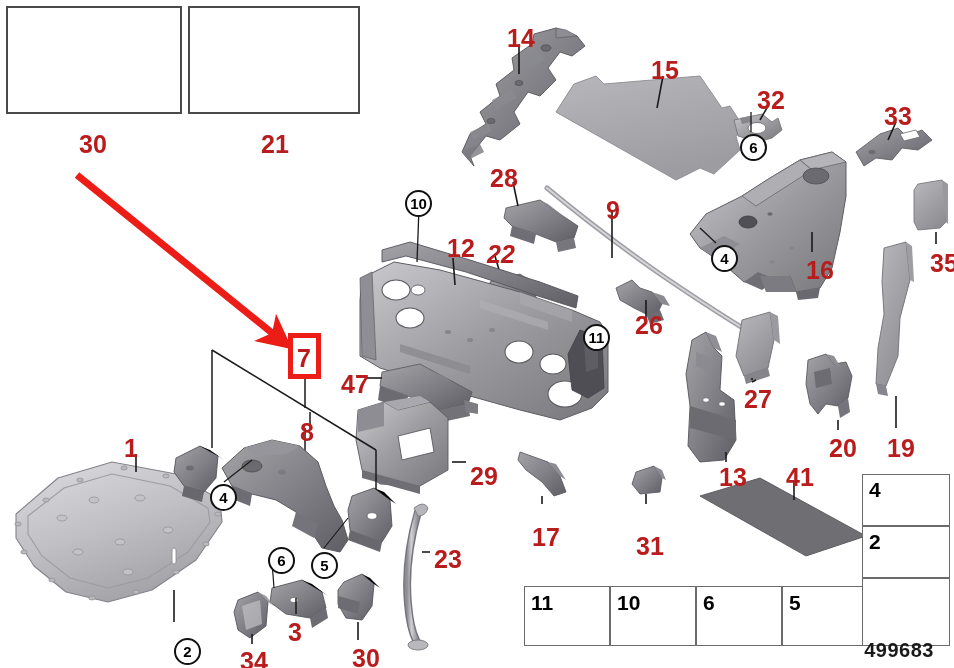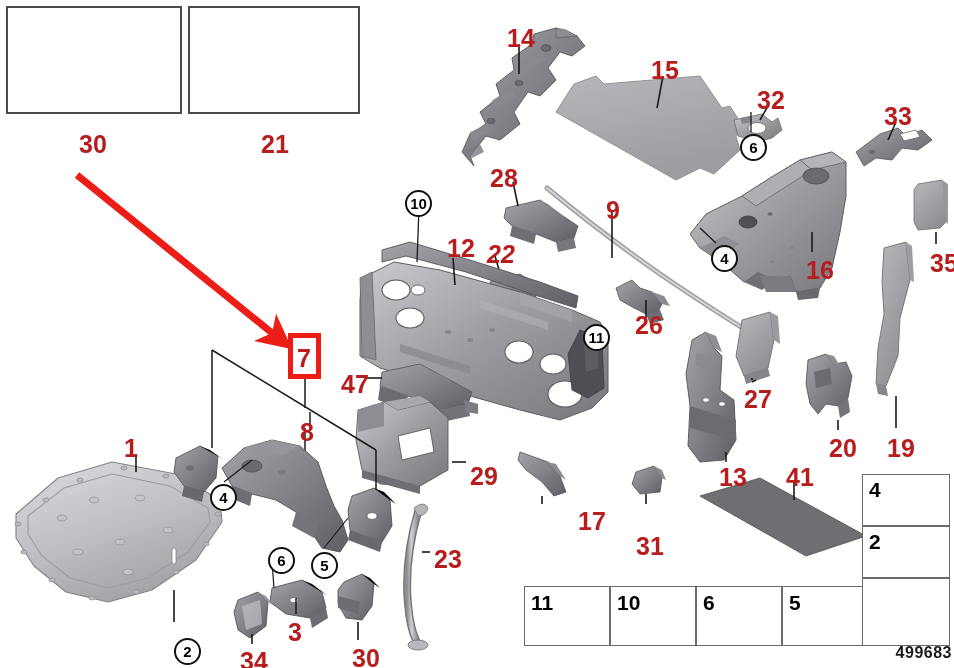--- a/index.html
+++ b/index.html
@@ -49,23 +49,23 @@
     box-sizing:border-box;
   }
   .legend-num{
     position:absolute;
     font-family:"Liberation Sans", sans-serif;
     font-weight:bold;font-size:21px;color:#000;
     user-select:none;
   }
   #docnum{
     position:absolute;
-    right:2px;bottom:6px;
+    right:20px;bottom:6px;
     font-family:"Liberation Sans", sans-serif;
-    font-weight:bold;font-size:16px;
+    font-weight:bold;font-size:20px;
     color:#1a1a1a;letter-spacing:.5px;
     user-select:none;
   }
   .hl-box{
     position:absolute;
     border:5px solid #ec1c17;
     background:transparent;
     box-sizing:border-box;
   }
 </style>
@@ -487,21 +487,21 @@
   <div class="lbl lbl-big" style="left:124px;top:436px;">1</div>
   <div class="lbl lbl-big" style="left:288px;top:620px;">3</div>
   <div class="lbl lbl-big" style="left:297px;top:346px;">7</div>
   <div class="lbl lbl-big" style="left:300px;top:420px;">8</div>
   <div class="lbl lbl-big" style="left:606px;top:198px;">9</div>
   <div class="lbl lbl-big" style="left:447px;top:236px;">12</div>
   <div class="lbl lbl-big" style="left:719px;top:465px;">13</div>
   <div class="lbl lbl-big" style="left:507px;top:26px;">14</div>
   <div class="lbl lbl-big" style="left:651px;top:58px;">15</div>
   <div class="lbl lbl-big" style="left:806px;top:258px;">16</div>
-  <div class="lbl lbl-big" style="left:532px;top:509px;margin-left:46px;">17</div>
+  <div class="lbl lbl-big" style="left:532px;top:525px;">17</div>
   <div class="lbl lbl-big" style="left:829px;top:436px;">20</div>
   <div class="lbl lbl-big" style="left:887px;top:436px;">19</div>
   <div class="lbl lbl-big" style="left:487px;top:242px;font-style:italic;">22</div>
   <div class="lbl lbl-big" style="left:434px;top:547px;">23</div>
   <div class="lbl lbl-big" style="left:470px;top:464px;">29</div>
   <div class="lbl lbl-big" style="left:341px;top:372px;">47</div>
   <div class="lbl lbl-big" style="left:635px;top:313px;">26</div>
   <div class="lbl lbl-big" style="left:744px;top:387px;">27</div>
   <div class="lbl lbl-big" style="left:490px;top:166px;">28</div>
   <div class="lbl lbl-big" style="left:786px;top:465px;">41</div>

